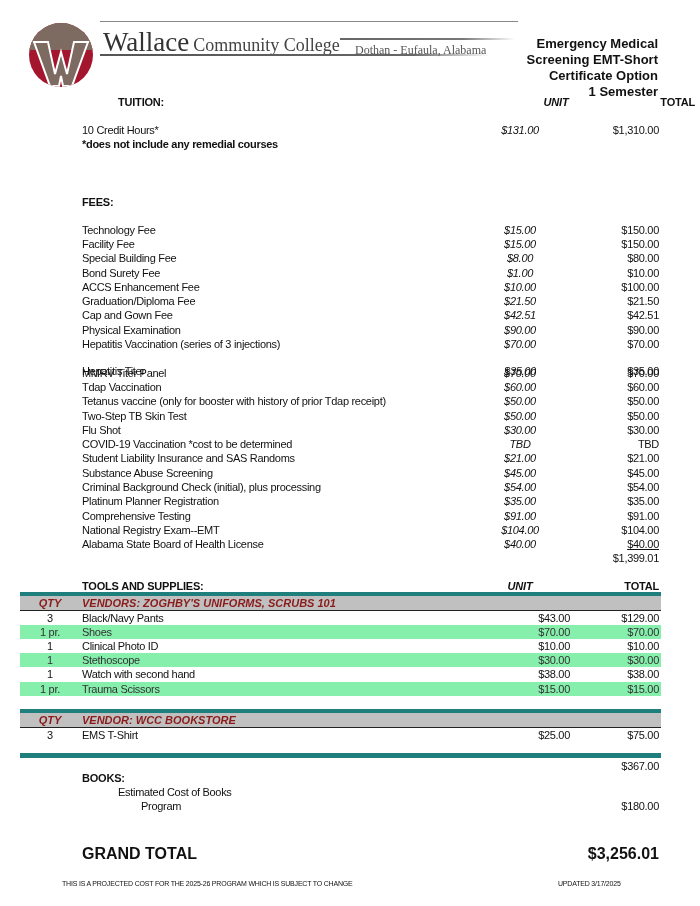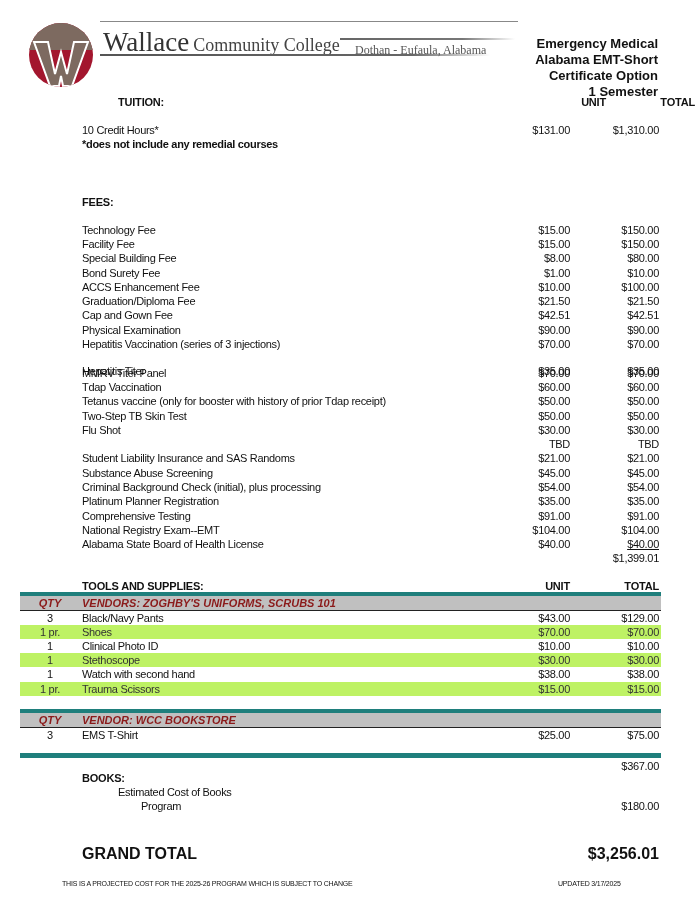--- a/index.html
+++ b/index.html
@@ -12,32 +12,32 @@
   .brand-name .big { font-size: 27px; }
   .brand-name .small { font-size: 18px; color: #444; }
   .brand-line-bot { left: 100px; top: 54px; width: 390px; height: 2px;
                     background: linear-gradient(to right, #555 0%, #666 80%, rgba(255,255,255,0) 100%); }
   .brand-line-mid { left: 340px; top: 38px; width: 175px; height: 2px;
                     background: linear-gradient(to right, #666 0%, #777 70%, rgba(255,255,255,0) 100%); }
   .brand-loc { left: 355px; top: 43px; font-family: "Liberation Serif", serif; font-size: 12px; color: #555; white-space: nowrap; }
   .prog-title { right: 42px; top: 25px; text-align: right; font-weight: bold; font-size: 13px; line-height: 16px; white-space: nowrap; margin-top: 11px; }
 
   .sec-head { font-weight: bold; font-size: 11px; letter-spacing: -0.2px; }
-  .col-unit { position: absolute; left: 470px; width: 100px; text-align: right; }
+  .col-unit { position: absolute; left: 470px; width: 100px; text-align: center; font-style: italic; }
   .col-total { position: absolute; left: 560px; width: 99px; text-align: right; }
   .row { position: absolute; left: 0; width: 700px; font-size: 11px; height: 14px; line-height: 14px; letter-spacing: -0.3px; }
   .row .desc { position: absolute; left: 82px; white-space: nowrap; }
 
   .teal { position: absolute; left: 20px; width: 641px; background: #1f7f7c; }
   .vend-head { position: absolute; left: 20px; width: 641px; height: 14px; background: #c0c0c0; border-bottom: 1px solid #222;
                font-style: italic; font-weight: bold; color: #8b1a1a; font-size: 11px; line-height: 14px; }
   .vend-head .qty { position: absolute; left: 0; width: 60px; text-align: center; }
   .vend-head .vname { position: absolute; left: 62px; white-space: nowrap; }
   .srow { position: absolute; left: 20px; width: 641px; height: 14px; font-size: 11px; line-height: 14px; letter-spacing: -0.3px; }
-  .srow.gray { background: #bef264; color: #333; }
+  .srow.gray { background: #86efac; color: #333; }
   .srow .qty { position: absolute; left: 0; width: 60px; text-align: center; }
   .srow .desc { position: absolute; left: 62px; white-space: nowrap; }
   .srow .unit { position: absolute; left: 450px; width: 100px; text-align: right; }
   .srow .total { position: absolute; left: 540px; width: 99px; text-align: right; }
   .underline { text-decoration: underline; }
   .grand { font-weight: bold; font-size: 16px; }
   .foot { font-size: 7px; letter-spacing: -0.2px; white-space: nowrap; }
 </style>
 </head>
 <body>
@@ -59,21 +59,21 @@
 <div class="abs brand-line-top"></div>
 <div class="abs brand-name">
   <span class="big">Wallace</span>
   <span class="small">Community College</span>
 </div>
 <div class="abs brand-line-mid"></div>
 <div class="abs brand-loc">Dothan - Eufaula, Alabama</div>
 <div class="abs brand-line-bot"></div>
 <div class="abs prog-title">
   <div>Emergency Medical</div>
-  <div>Alabama EMT-Short</div>
+  <div>Screening EMT-Short</div>
   <div>Certificate Option</div>
   <div>1 Semester</div>
 </div>
 
 <div class="row" style="top:95px;margin-left:36px;">
   <span class="desc sec-head">TUITION:</span>
   <span class="col-unit sec-head">UNIT</span>
   <span class="col-total sec-head">TOTAL</span>
 </div>
 <div class="row" style="top:123px;">
@@ -158,20 +158,21 @@
       <span class="desc">Two-Step TB Skin Test</span>
       <span class="col-unit">$50.00</span>
       <span class="col-total">$50.00</span>
     </div>
   <div class="row" style="top:423px;">
       <span class="desc">Flu Shot</span>
       <span class="col-unit">$30.00</span>
       <span class="col-total">$30.00</span>
     </div>
   <div class="row" style="top:437px;">
+      <span class="desc">COVID-19 Vaccination *cost to be determined</span>
       <span class="col-unit">TBD</span>
       <span class="col-total">TBD</span>
     </div>
   <div class="row" style="top:451px;">
       <span class="desc">Student Liability Insurance and SAS Randoms</span>
       <span class="col-unit">$21.00</span>
       <span class="col-total">$21.00</span>
     </div>
   <div class="row" style="top:466px;">
       <span class="desc">Substance Abuse Screening</span>

